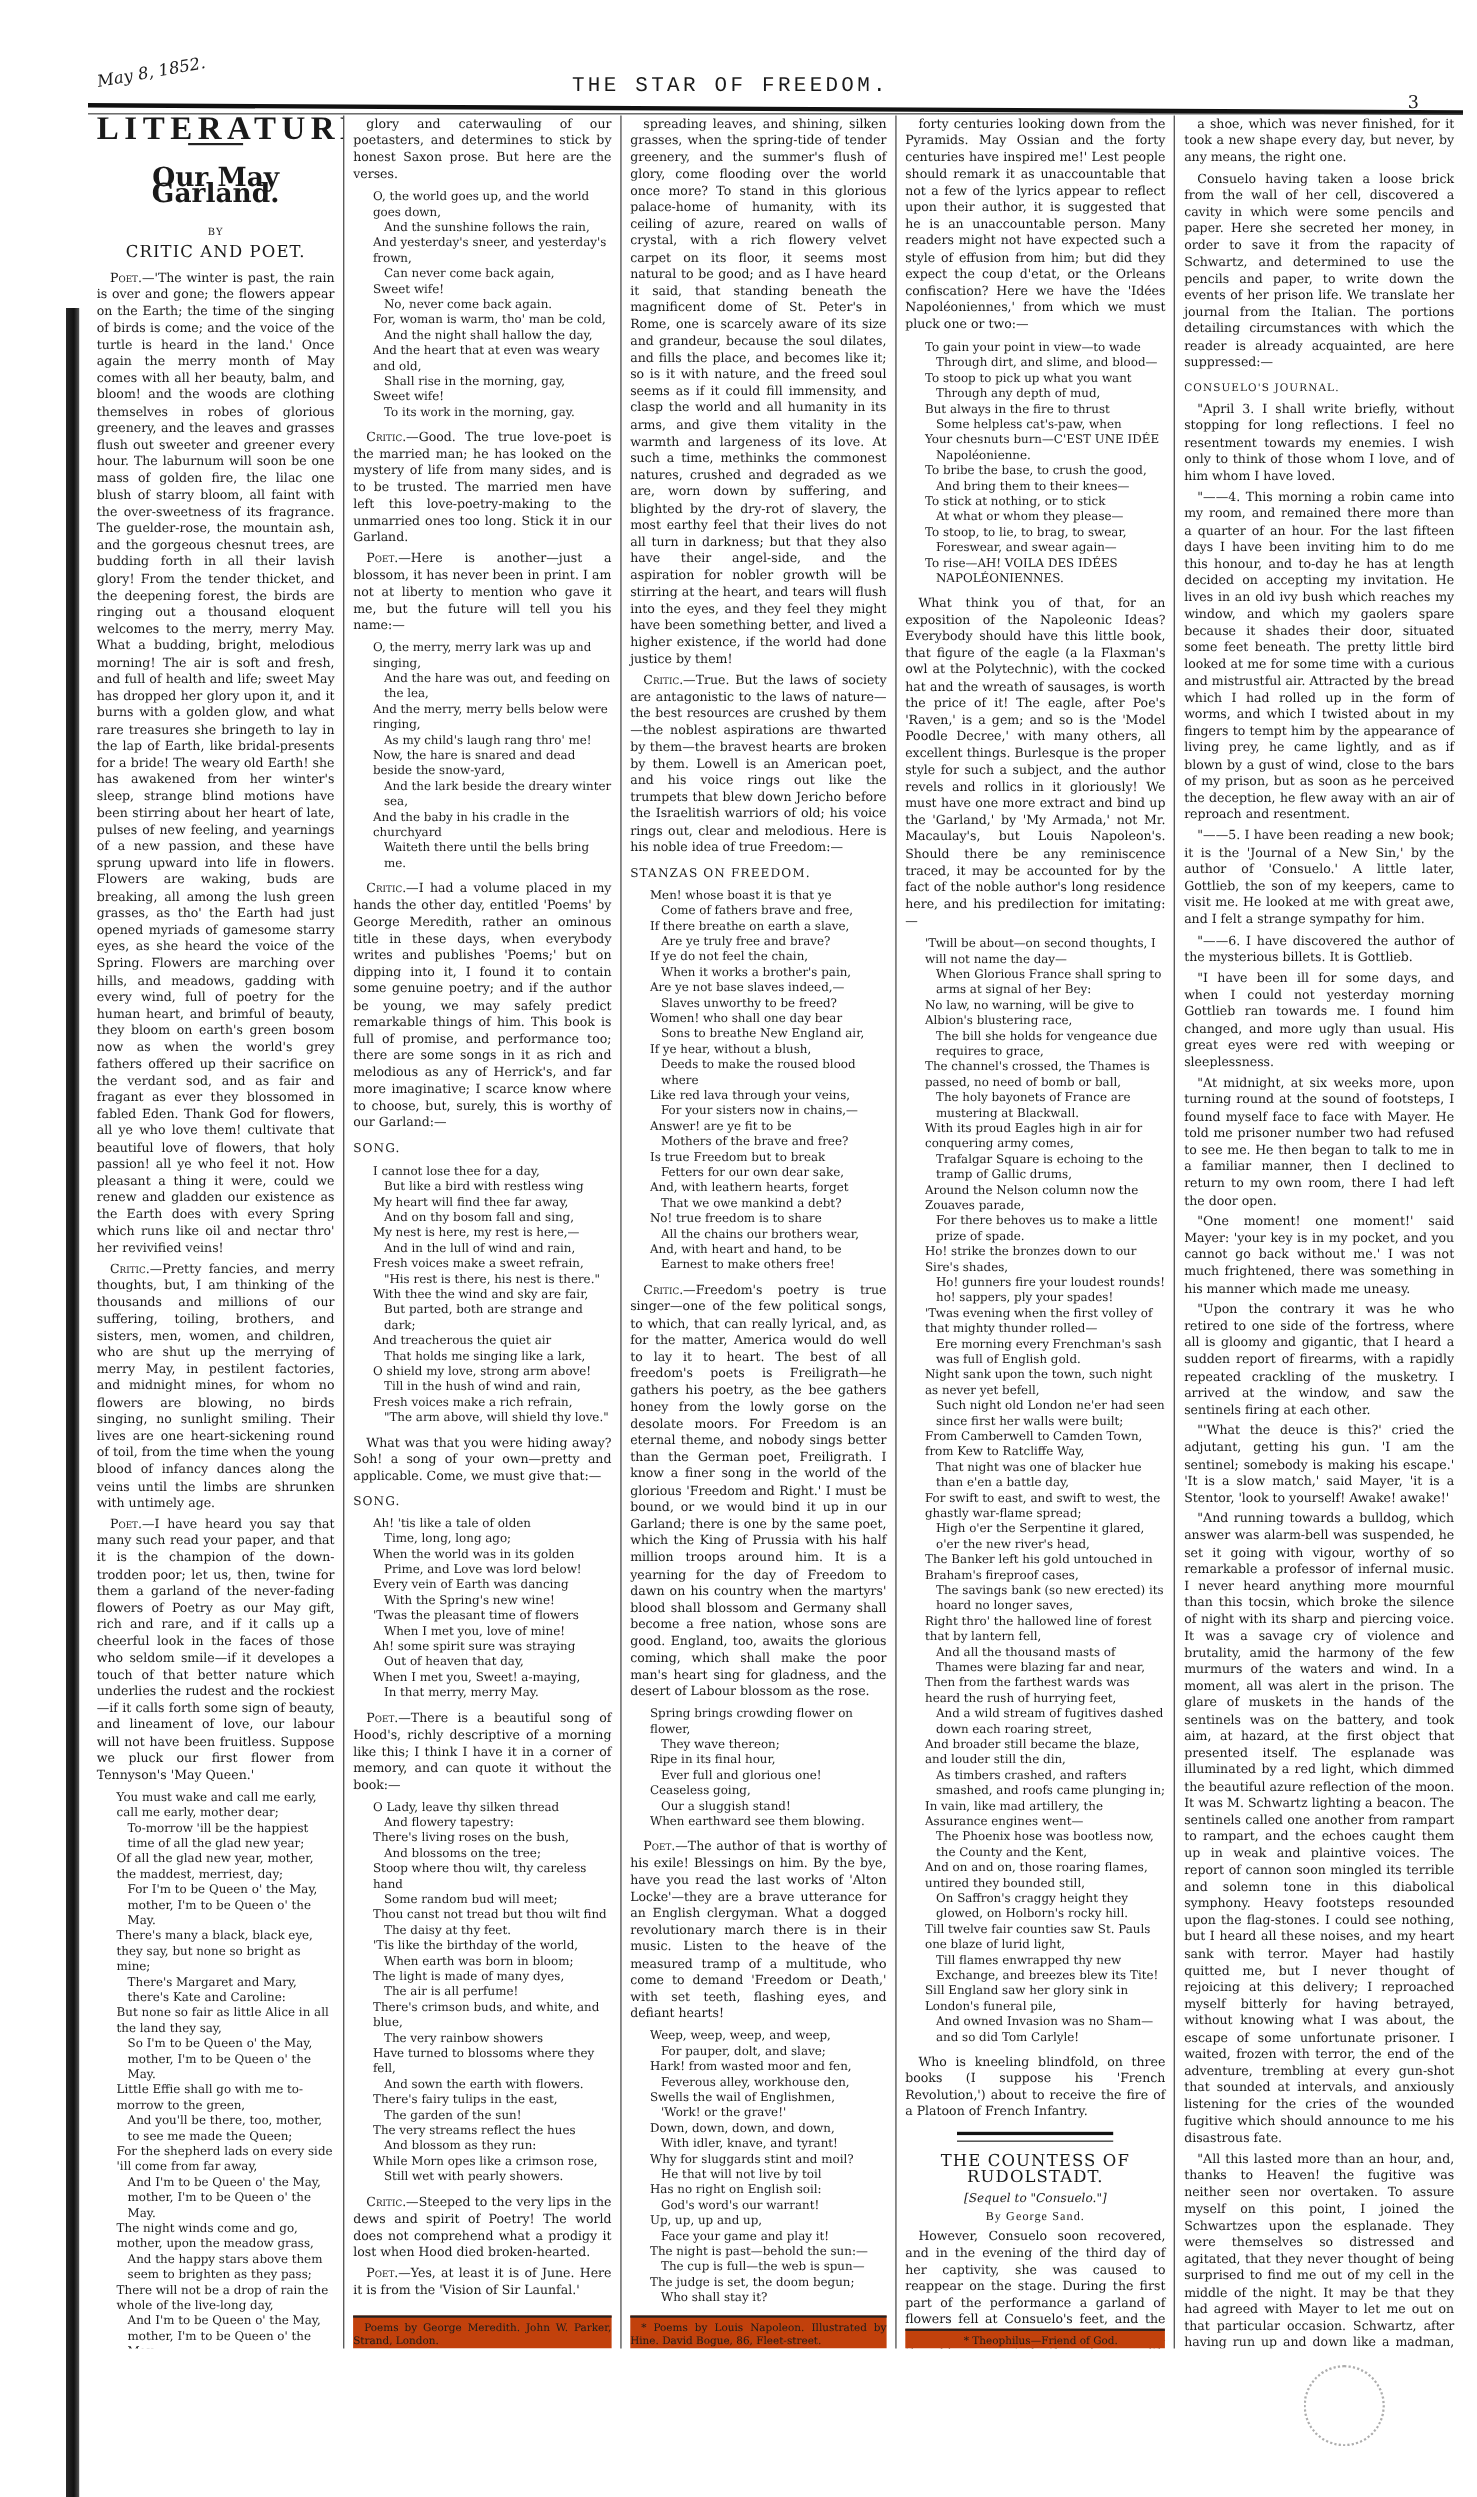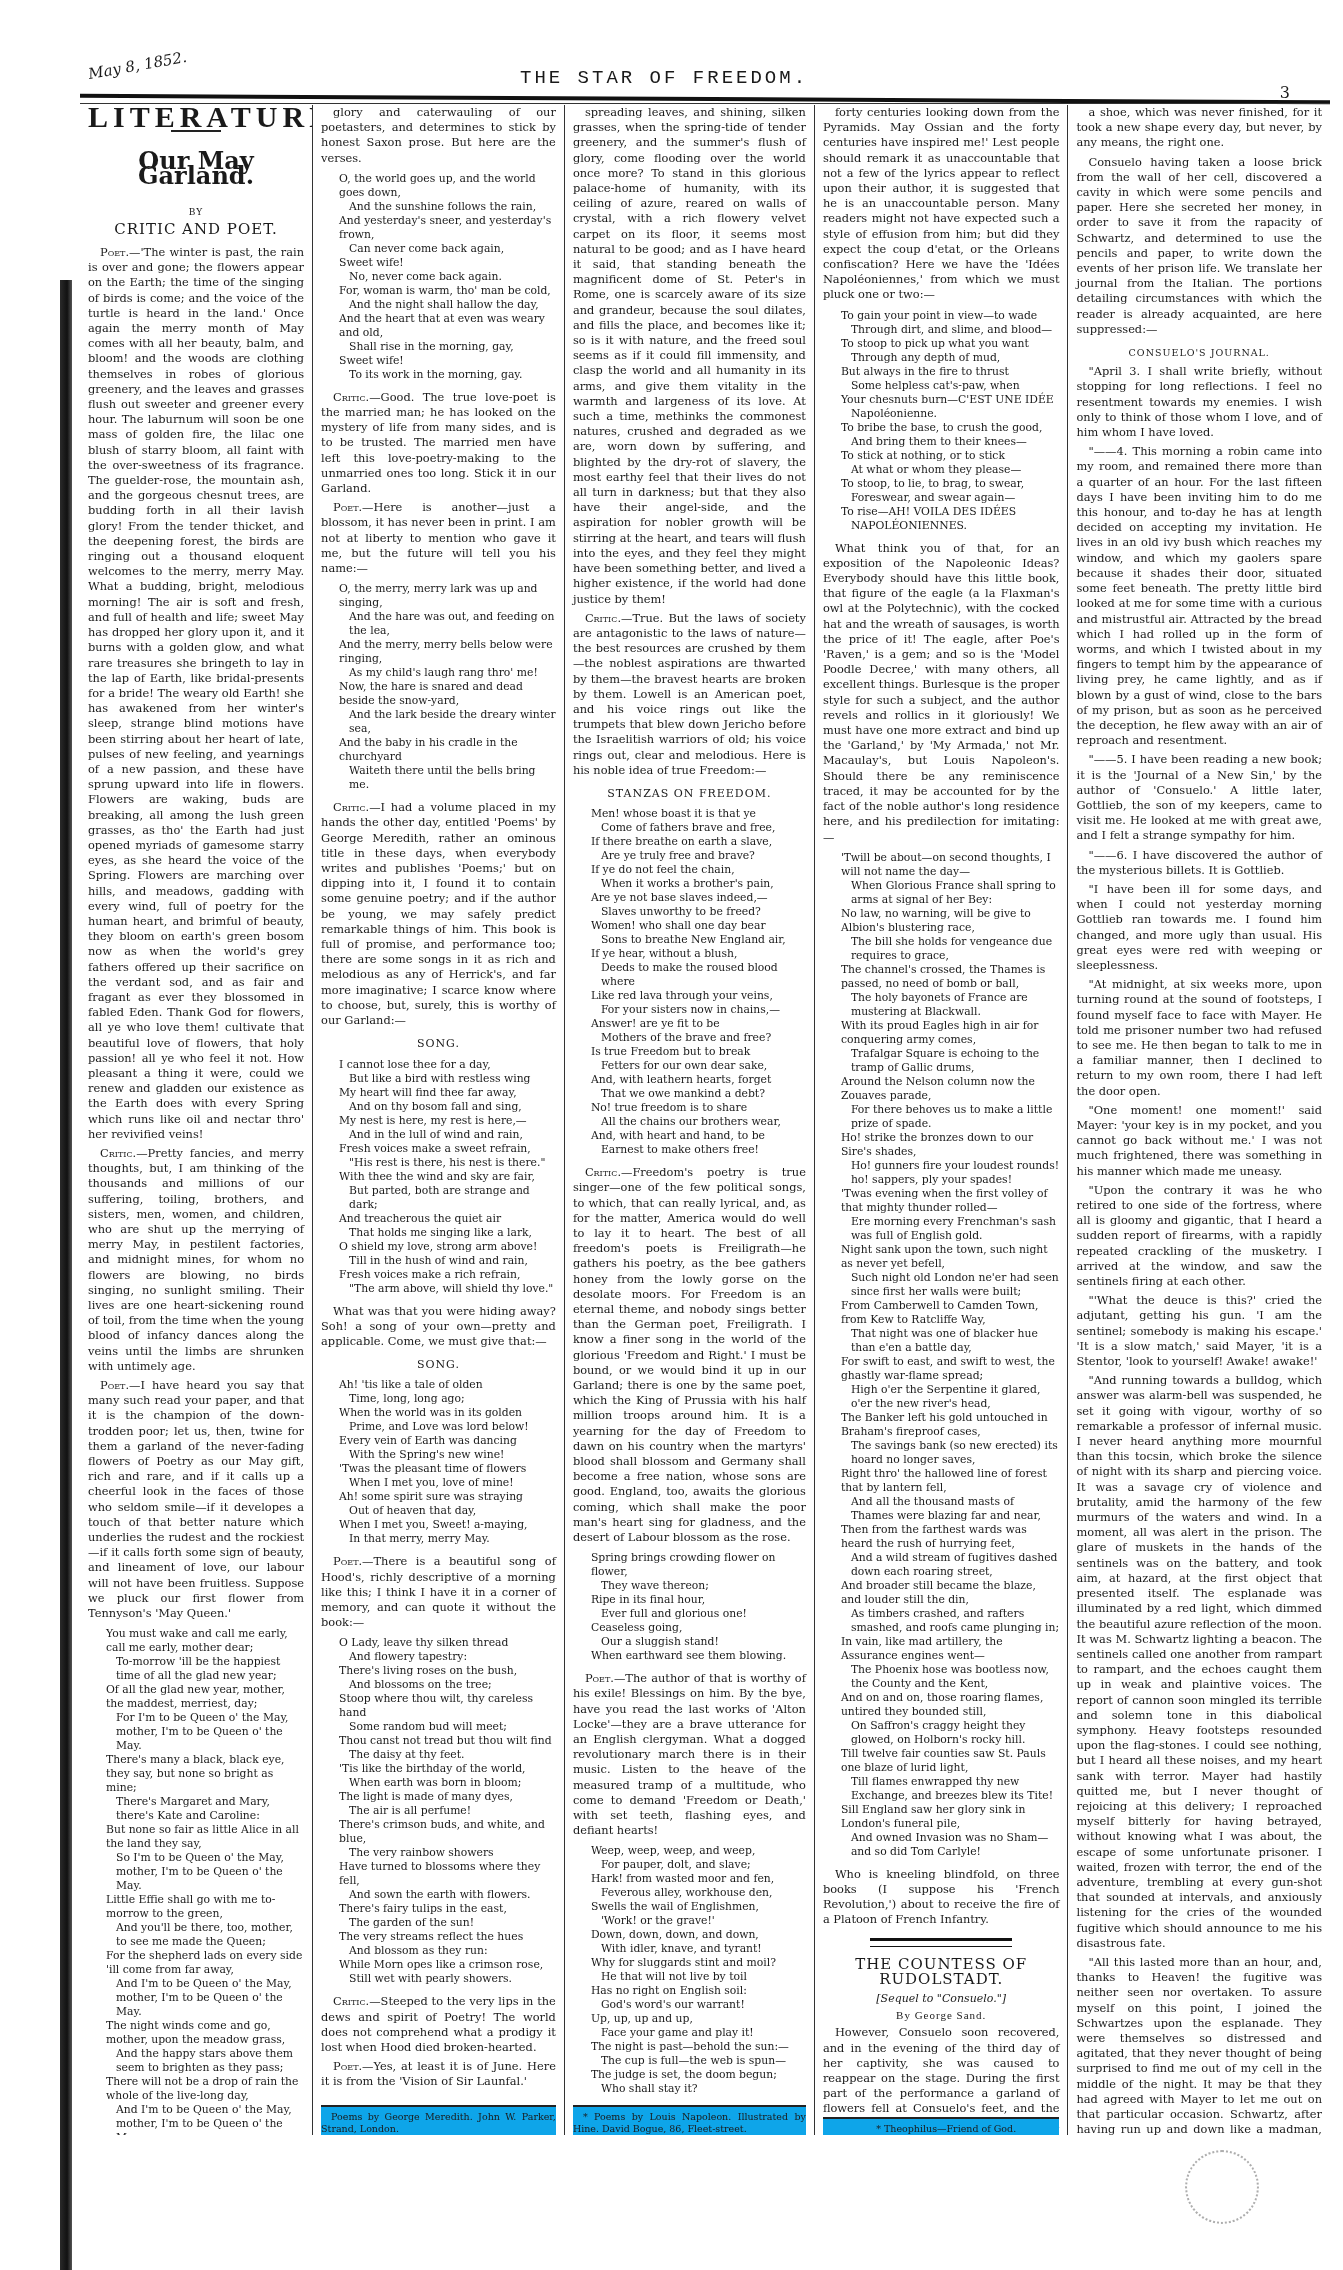--- a/index.html
+++ b/index.html
@@ -26,26 +26,26 @@
   .section-title { font-size: 30px; letter-spacing: 5px; text-align: center; margin: 4px 0 6px;
                    font-family: "Liberation Serif", serif; }
   .short-rule { width: 50px; height: 2px; background: #222; margin: 4px auto 8px; }
   .blackletter { text-align: center; font-size: 24px; font-weight: bold; margin: 21px 0; font-family: "DejaVu Serif", serif; }
   .by { text-align: center; font-size: 9px; margin: 2px 0; letter-spacing: 1px; }
   .authors { text-align: center; font-size: 15px; letter-spacing: 1px; margin: 2px 0 8px; }
   p { margin: 0 0 4px; text-indent: 12px; }
   .spk { font-variant: small-caps; }
   .verse { margin: 6px 0 8px 18px; text-align: left; font-size: 10.8px; line-height: 14px; }
   .verse div:nth-child(even) { padding-left: 10px; }
-  .head-small { text-align: center; font-size: 11px; letter-spacing: 1px; margin: 8px 0 4px; }
+  .head-small { text-align: left; font-size: 11px; letter-spacing: 1px; margin: 8px 0 4px; }
   .story-title { text-align: center; font-size: 15px; letter-spacing: 1px; margin: 6px 0 4px; }
   .sub { text-align: center; font-style: italic; font-size: 11px; margin: 2px 0; }
   .double-rule { width: 60%; height: 5px; border-top: 3px solid #111; border-bottom: 1px solid #111; margin: 10px auto; }
   .footnote { font-size: 9.5px; line-height: 12px; margin-top: 6px; padding-top: 4px; border-top: 2px solid #222; text-indent: 10px; }
-  .foot-abs { position: absolute; bottom: 0; left: 8px; right: 8px; background: #0ea5e9; }
+  .foot-abs { position: absolute; bottom: 0; left: 8px; right: 8px; background: #c2410c; }
   .stamp { position: absolute; left: 1185px; top: 2150px; width: 70px; height: 70px; border-radius: 50%;
            border: 2px dotted #777; opacity: 0.6; }
 </style>
 </head>
 <body>
 
 <div class="binding"></div>
 
 <header class="masthead">
   <div class="mast-date">May 8, 1852.</div>

